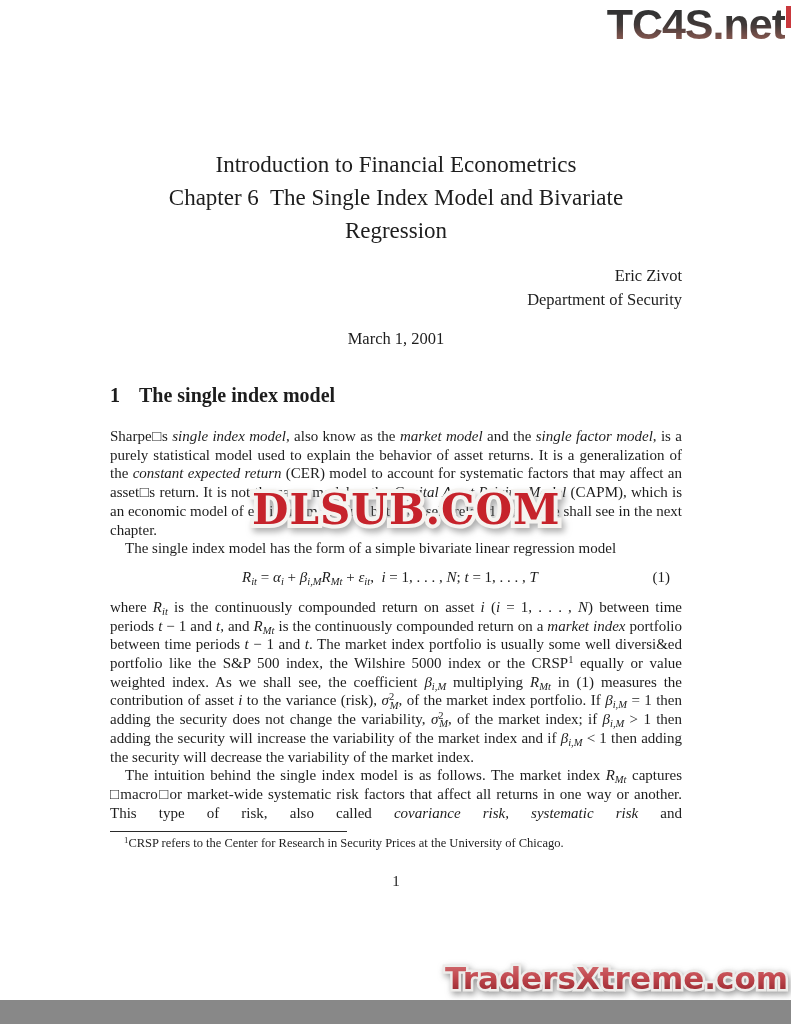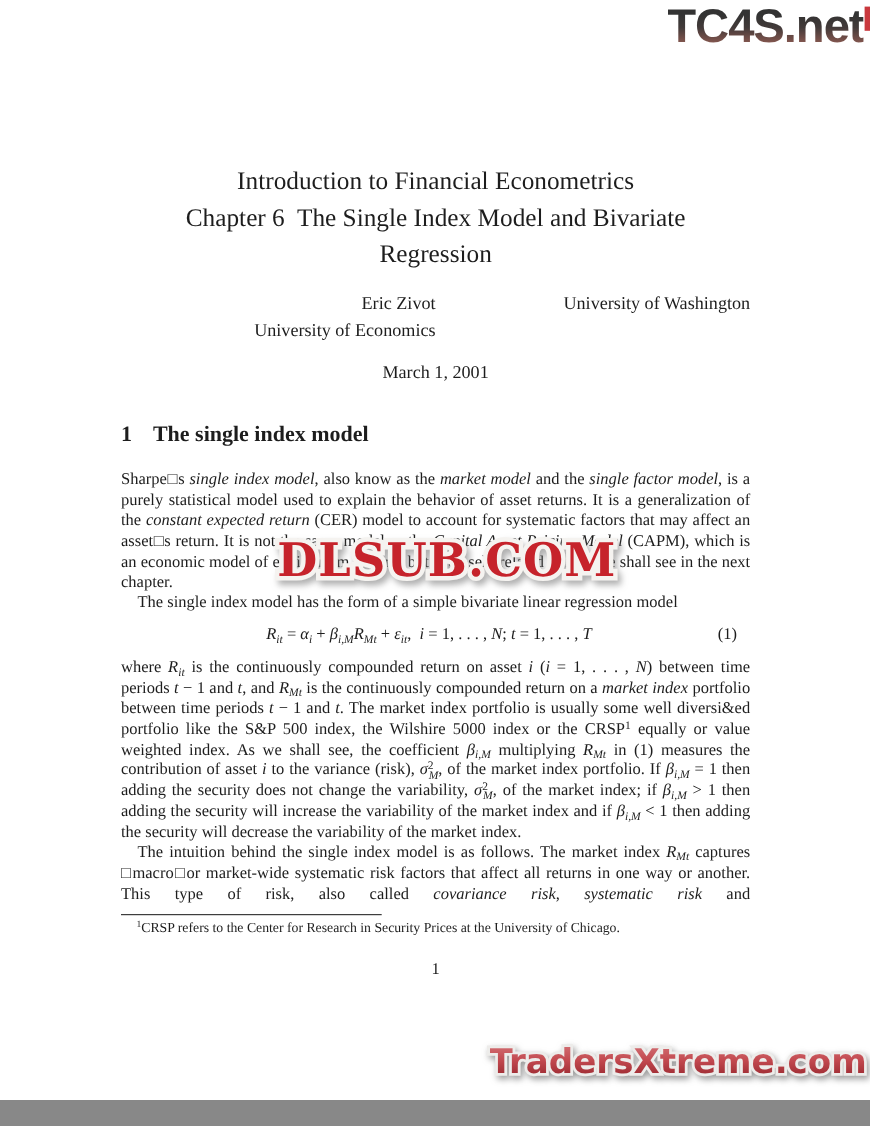--- a/index.html
+++ b/index.html
@@ -49,21 +49,21 @@
   .stamp{
     position:relative;font-family:"DejaVu Serif","Liberation Serif",serif;
     font-weight:900;font-size:42px;line-height:1.15;letter-spacing:1px;white-space:nowrap;
   }
   .stamp-back{
     color:#f5f3f0;-webkit-text-stroke:8px #f5f3f0;
     filter:drop-shadow(3px 4px 3px rgba(110,110,110,.55));
   }
   .stamp-front{position:absolute;left:0;top:0;color:#c6232b;}
 
-  .tx-wrap{position:absolute;right:3px;bottom:16px;}
+  .tx-wrap{position:absolute;right:3px;bottom:3px;}
   .tx{
     position:relative;font-family:"DejaVu Sans","Liberation Sans",sans-serif;
     font-weight:bold;font-size:31px;line-height:1.2;white-space:nowrap;
   }
   .tx-back{
     color:#edecea;-webkit-text-stroke:5px #edecea;
     filter:drop-shadow(2px 3px 3px rgba(90,90,90,.6));
   }
   .tx-front{
     position:absolute;left:0;top:0;
@@ -85,24 +85,21 @@
 
     <div class="title">
       <div>Introduction to Financial Econometrics</div>
       <div>Chapter 6&nbsp; The Single Index Model and Bivariate</div>
       <div>Regression</div>
     </div>
 
     <div class="authors">
       <div class="col">
         <div>Eric Zivot</div>
-        <div>University of Economics</div>
-      </div>
-      <div class="col">
-        <div>University of Washington</div>
+        <div>Department of Security</div>
       </div>
     </div>
 
     <div class="date">March 1, 2001</div>
 
     <div class="heading">
       <span class="sec-num">1</span><span class="sec-title">The single index model</span>
     </div>
 
     <div class="para p1"><span>Sharpe□s </span><span class="i">single index model</span><span>, also know as the </span><span class="i">market model</span><span> and the </span><span class="i">single factor model</span><span>, is a purely statistical model used to explain the behavior of asset returns. It is a generalization of the </span><span class="i">constant expected return</span><span> (CER) model to account for systematic factors that may affect an asset□s return. It is not the same model as the </span><span class="i">Capital Asset Pricing Model</span><span> (CAPM), which is an economic model of equilibrium returns, but is closely related to it as we shall see in the next chapter.</span></div>

